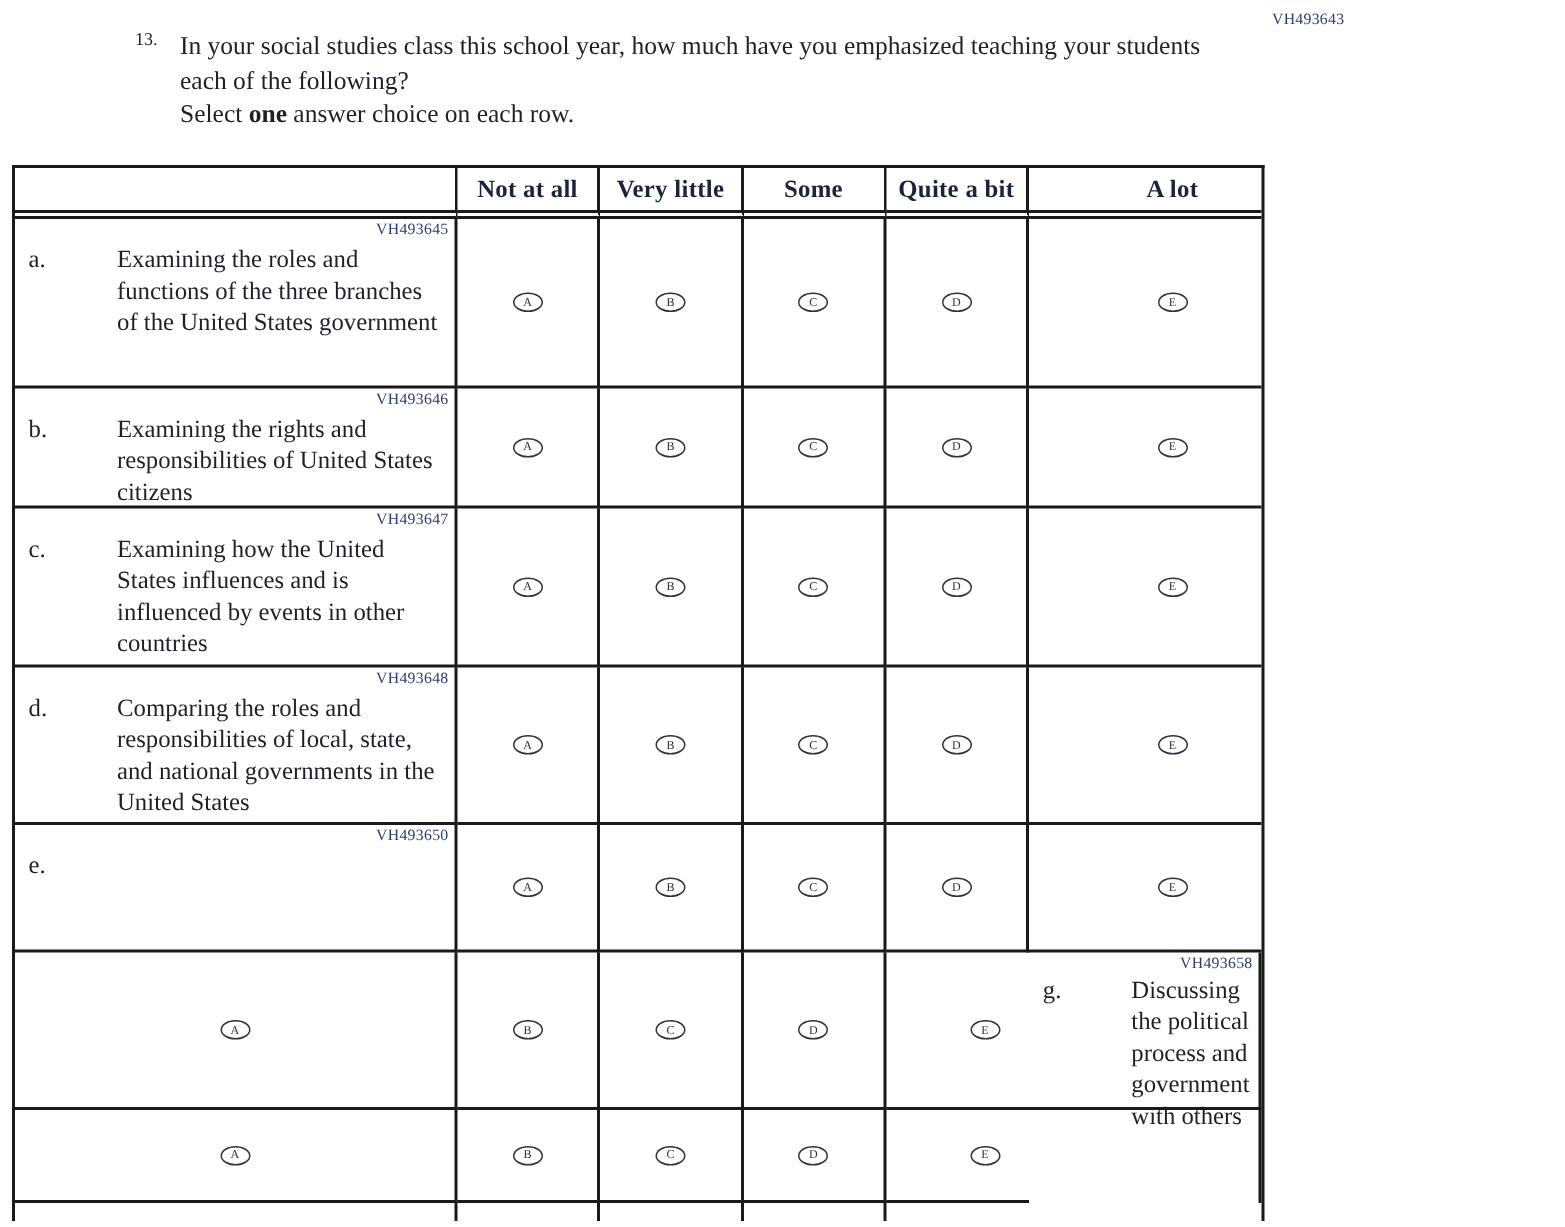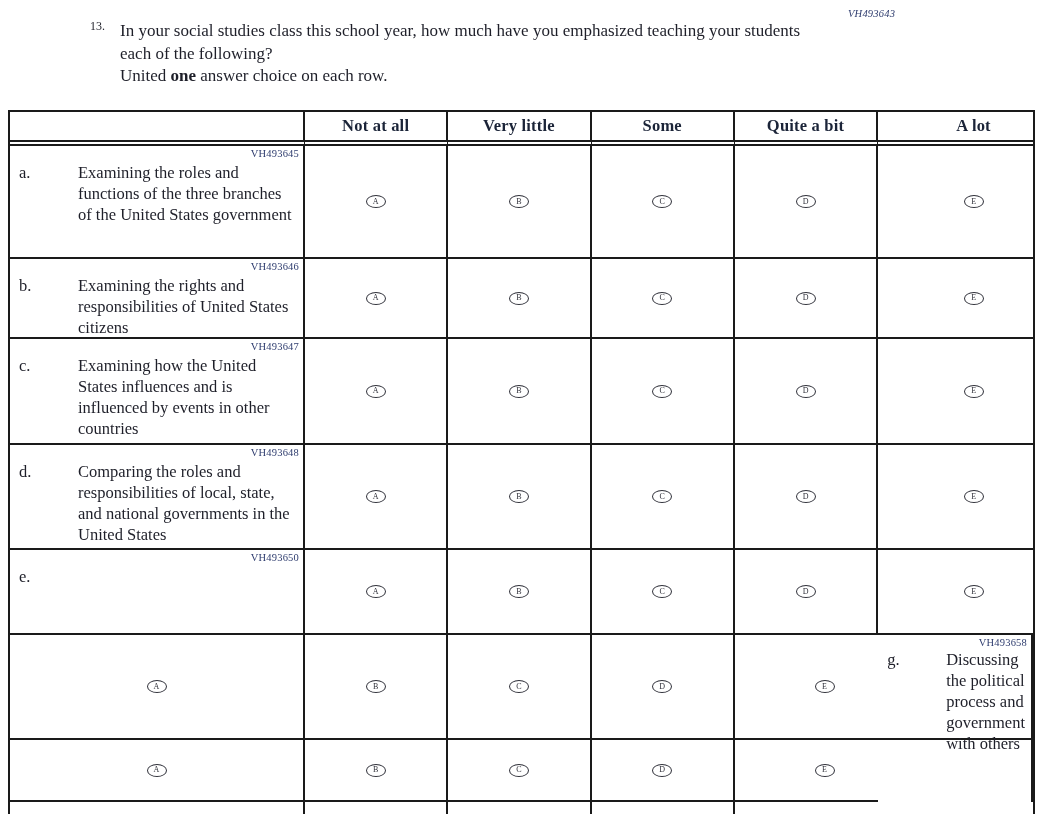--- a/index.html
+++ b/index.html
@@ -13,38 +13,38 @@
   body{
     position:relative;
     background:#ffffff;
     font-family:"Liberation Serif","DejaVu Serif",serif;
     color:var(--ink);
     overflow:hidden;
   }
   
   .form-code{
     position:absolute; top:8px; left:848px;
-    font-size:10.5px; color:var(--navy); letter-spacing:.2px;font-style:italic;
+    font-size:10.5px; color:var(--navy); letter-spacing:.2px;
   }
   .q-number{
     position:absolute; top:19px; left:90px;
     font-size:12px; font-weight:normal; color:var(--ink);
   }
   .q-text{
     position:absolute; top:19px; left:120px; width:692px;
     font-size:17px; line-height:23px; color:var(--ink);
   }
   .q-instruction{
     position:absolute; top:66px; left:120px;
     font-size:17px; color:var(--ink);
   }
   .q-instruction .bold{font-weight:bold;}
   
   .qtable{
-    position:absolute; left:8px; top:110px; width:1027px;
+    position:absolute; left:8px; top:110px; width:835px;
     display:grid;
     grid-template-columns:295px repeat(5,1fr);
     grid-template-rows:34px 113px 80px 106px 105px 85px 105px 62px 12px;
     border:2px solid var(--line);
     border-bottom:none;
     background:#fff;
   }
   .cell{
     border-right:2px solid var(--line);
     border-bottom:2px solid var(--line);
@@ -80,21 +80,21 @@
     font-size:8px;line-height:1;color:#30313a;
     cursor:pointer;
   }
 </style>
 </head>
 <body>
 
 <div class="form-code">VH493643</div>
 <div class="q-number">13.</div>
 <div class="q-text">In your social studies class this school year, how much have you emphasized teaching your students each of the following?</div>
-<div class="q-instruction"><span>United </span><span class="bold">one</span><span> answer choice on each row.</span></div>
+<div class="q-instruction"><span>Select </span><span class="bold">one</span><span> answer choice on each row.</span></div>
 
 <div class="qtable">
 
   <div class="cell hdr label-cell"></div>
   <div class="cell hdr">Not at all</div>
   <div class="cell hdr">Very little</div>
   <div class="cell hdr">Some</div>
   <div class="cell hdr">Quite a bit</div>
   <div class="cell hdr last-col">A lot</div>
 

